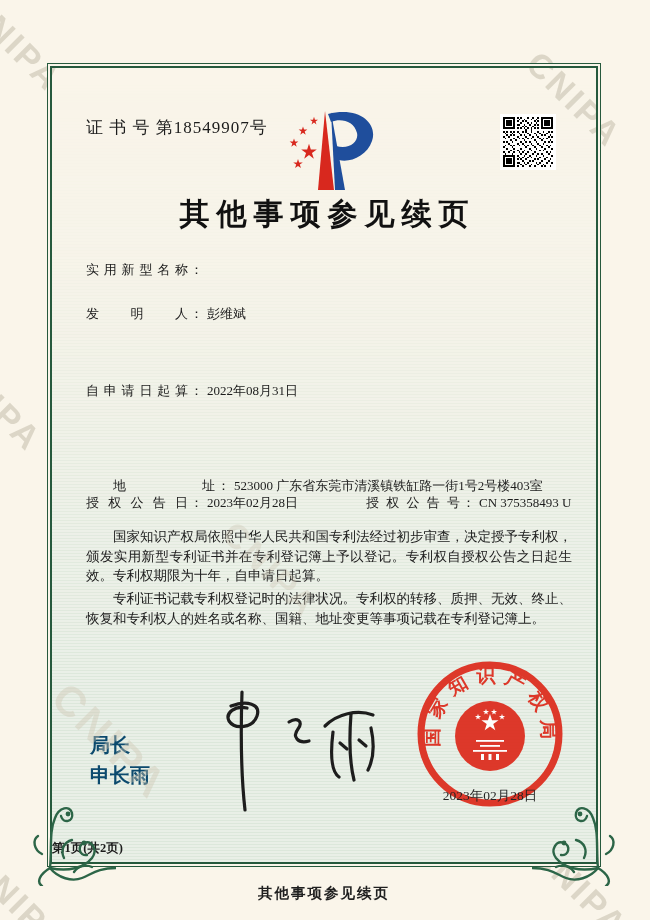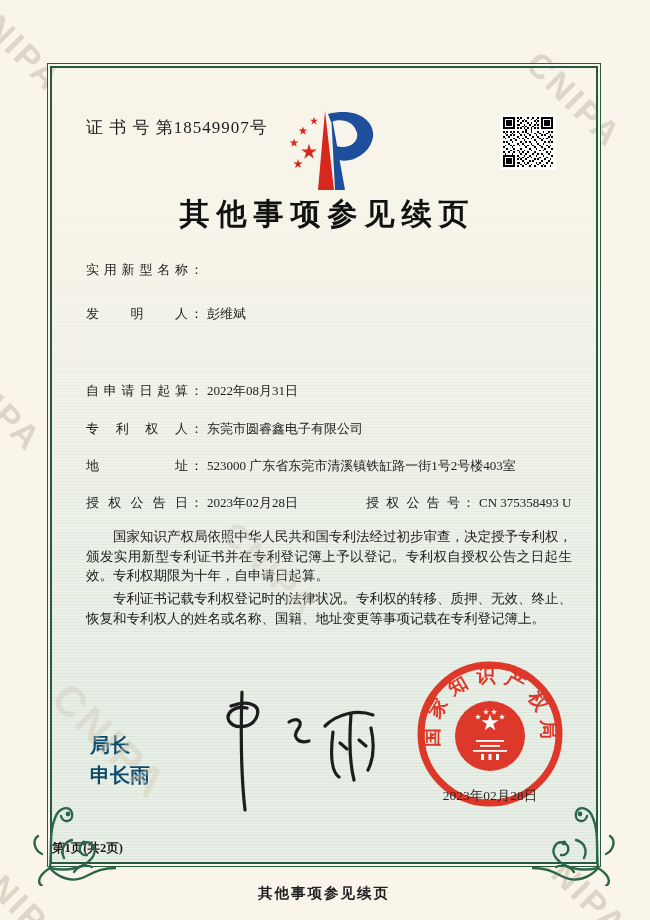--- a/index.html
+++ b/index.html
@@ -44,21 +44,21 @@
   .cert-no{position:absolute;left:34px;top:48px;font-size:17px;letter-spacing:1px;}
   .logo{position:absolute;left:226px;top:40px;}
   .qr{position:absolute;left:448px;top:46px;background:#fff;padding:3px;}
   .title{position:absolute;left:0;top:126px;width:100%;text-align:center;
     font-size:30px;font-weight:bold;letter-spacing:7px;text-indent:7px;color:#111;}
   
   .frow{position:absolute;left:34px;width:484px;font-size:13px;font-weight:400;line-height:20px;white-space:nowrap;}
   .flabel{display:inline-block;width:102px;text-align:justify;text-align-last:justify;vertical-align:top;}
   .fcolon{display:inline-block;margin:0 4px 0 2px;vertical-align:top;}
   .fvalue{display:inline-block;vertical-align:top;white-space:normal;}
-  .r1{top:192px;} .r2{top:236px;} .r3{top:276px;} .r4{top:313px;} .r5{top:351px;} .r6{top:388px;} .r7{top:425px;}
+  .r1{top:192px;} .r2{top:236px;} .r3{top:276px;} .r4{top:313px;} .r5{top:351px;} .r6{top:408px;margin-left:27px;} .r7{top:425px;}
   .pair2{position:absolute;left:280px;top:0;}
   .pair2 .flabel{width:94px;}
   
   .para{position:absolute;left:34px;width:486px;font-size:13.5px;line-height:19.5px;
     text-align:justify;text-indent:2em;color:#202020;font-weight:500;}
   .p1{top:459px;} .p2{top:521px;}
   
   .signer{position:absolute;left:38px;font-family:"Liberation Sans","DejaVu Sans",sans-serif;
     font-weight:bold;font-size:20px;color:#0c4a6e;}
   .signer-title{top:664px;} .signer-name{top:694px;}
@@ -124,23 +124,20 @@
 
   <div class="frow r1" style="display:flex;">
     <span class="flabel">实用新型名称</span>
       <span class="fcolon">：</span>
   </div>
   <div class="frow r2">
     <span class="flabel">发明人</span><span class="fcolon">：</span><span class="fvalue">彭维斌</span>
   </div>
   <div class="frow r4">
     <span class="flabel">自申请日起算</span><span class="fcolon">：</span><span class="fvalue">2022年08月31日</span>
-  </div>
-  <div class="frow r5">
-    <span class="flabel">专利权人</span><span class="fcolon">：</span><span class="fvalue">东莞市圆睿鑫电子有限公司</span>
   </div>
   <div class="frow r6">
     <span class="flabel">地址</span><span class="fcolon">：</span><span class="fvalue">523000 广东省东莞市清溪镇铁缸路一街1号2号楼403室</span>
   </div>
   <div class="frow r7" style="position:absolute;">
     <span class="flabel">授权公告日</span><span class="fcolon">：</span><span class="fvalue">2023年02月28日</span>
     <span class="pair2">
       <span class="flabel">授权公告号</span><span class="fcolon">：</span><span class="fvalue">CN 375358493 U</span>
     </span>
   </div>

